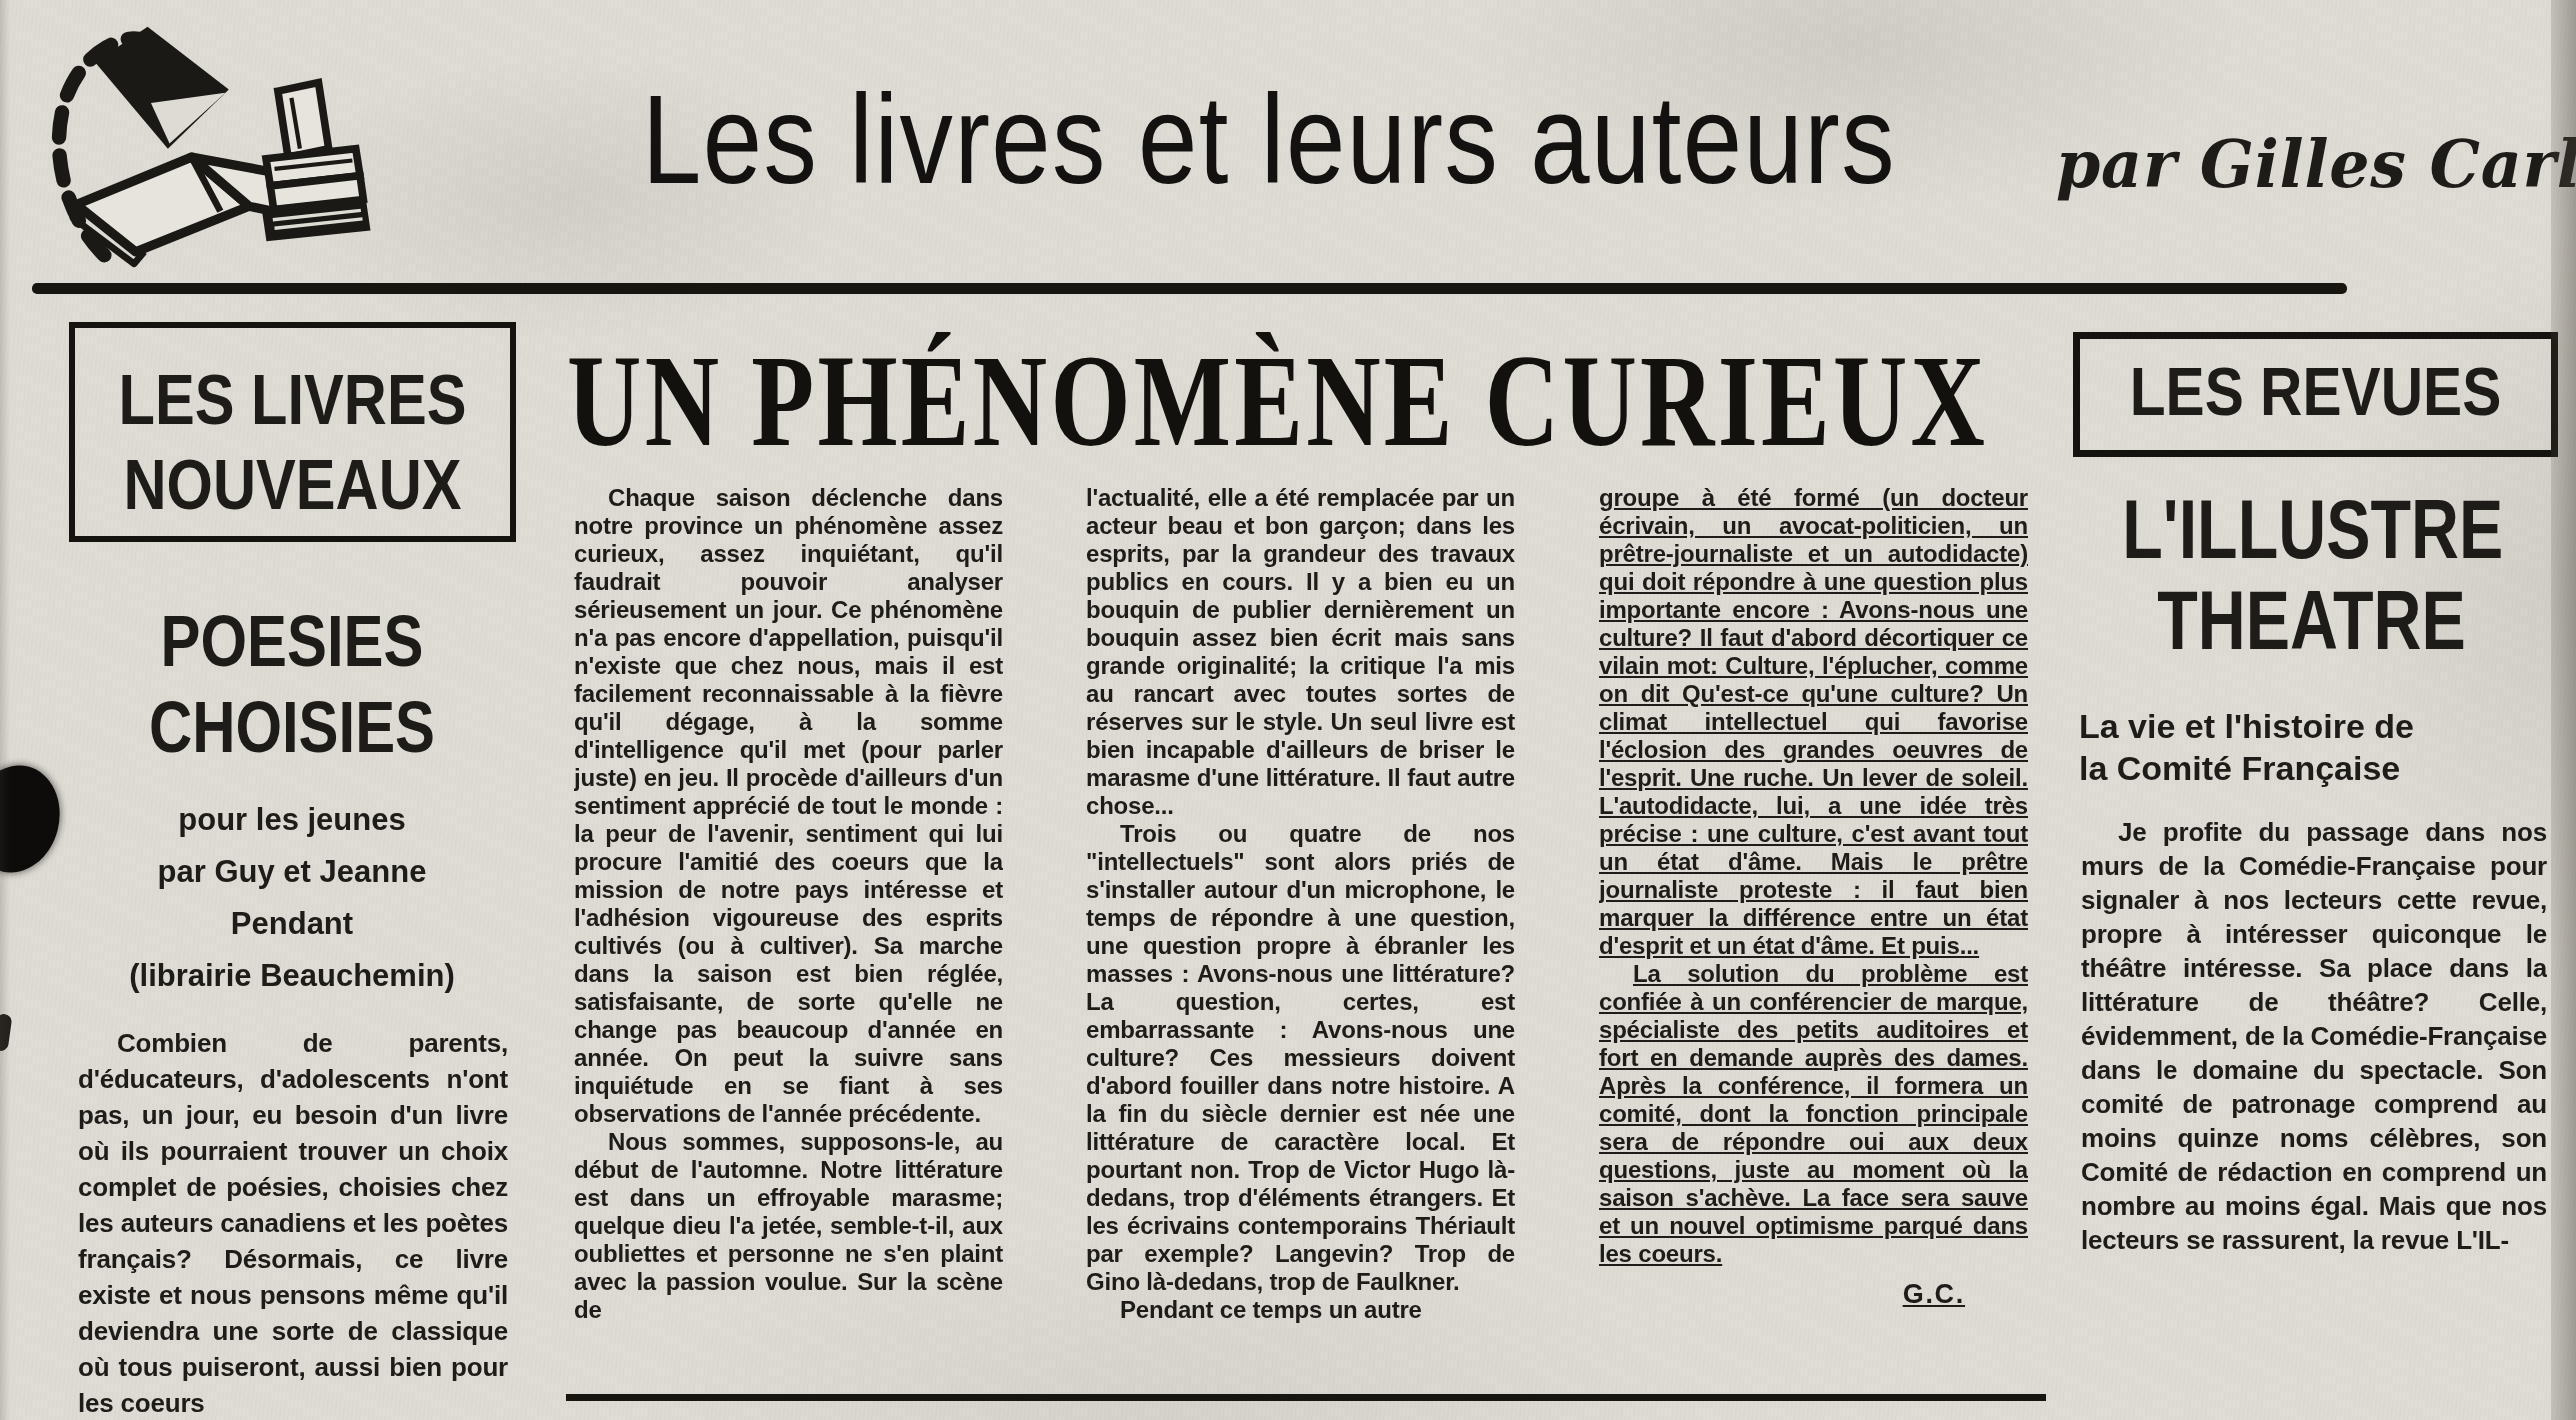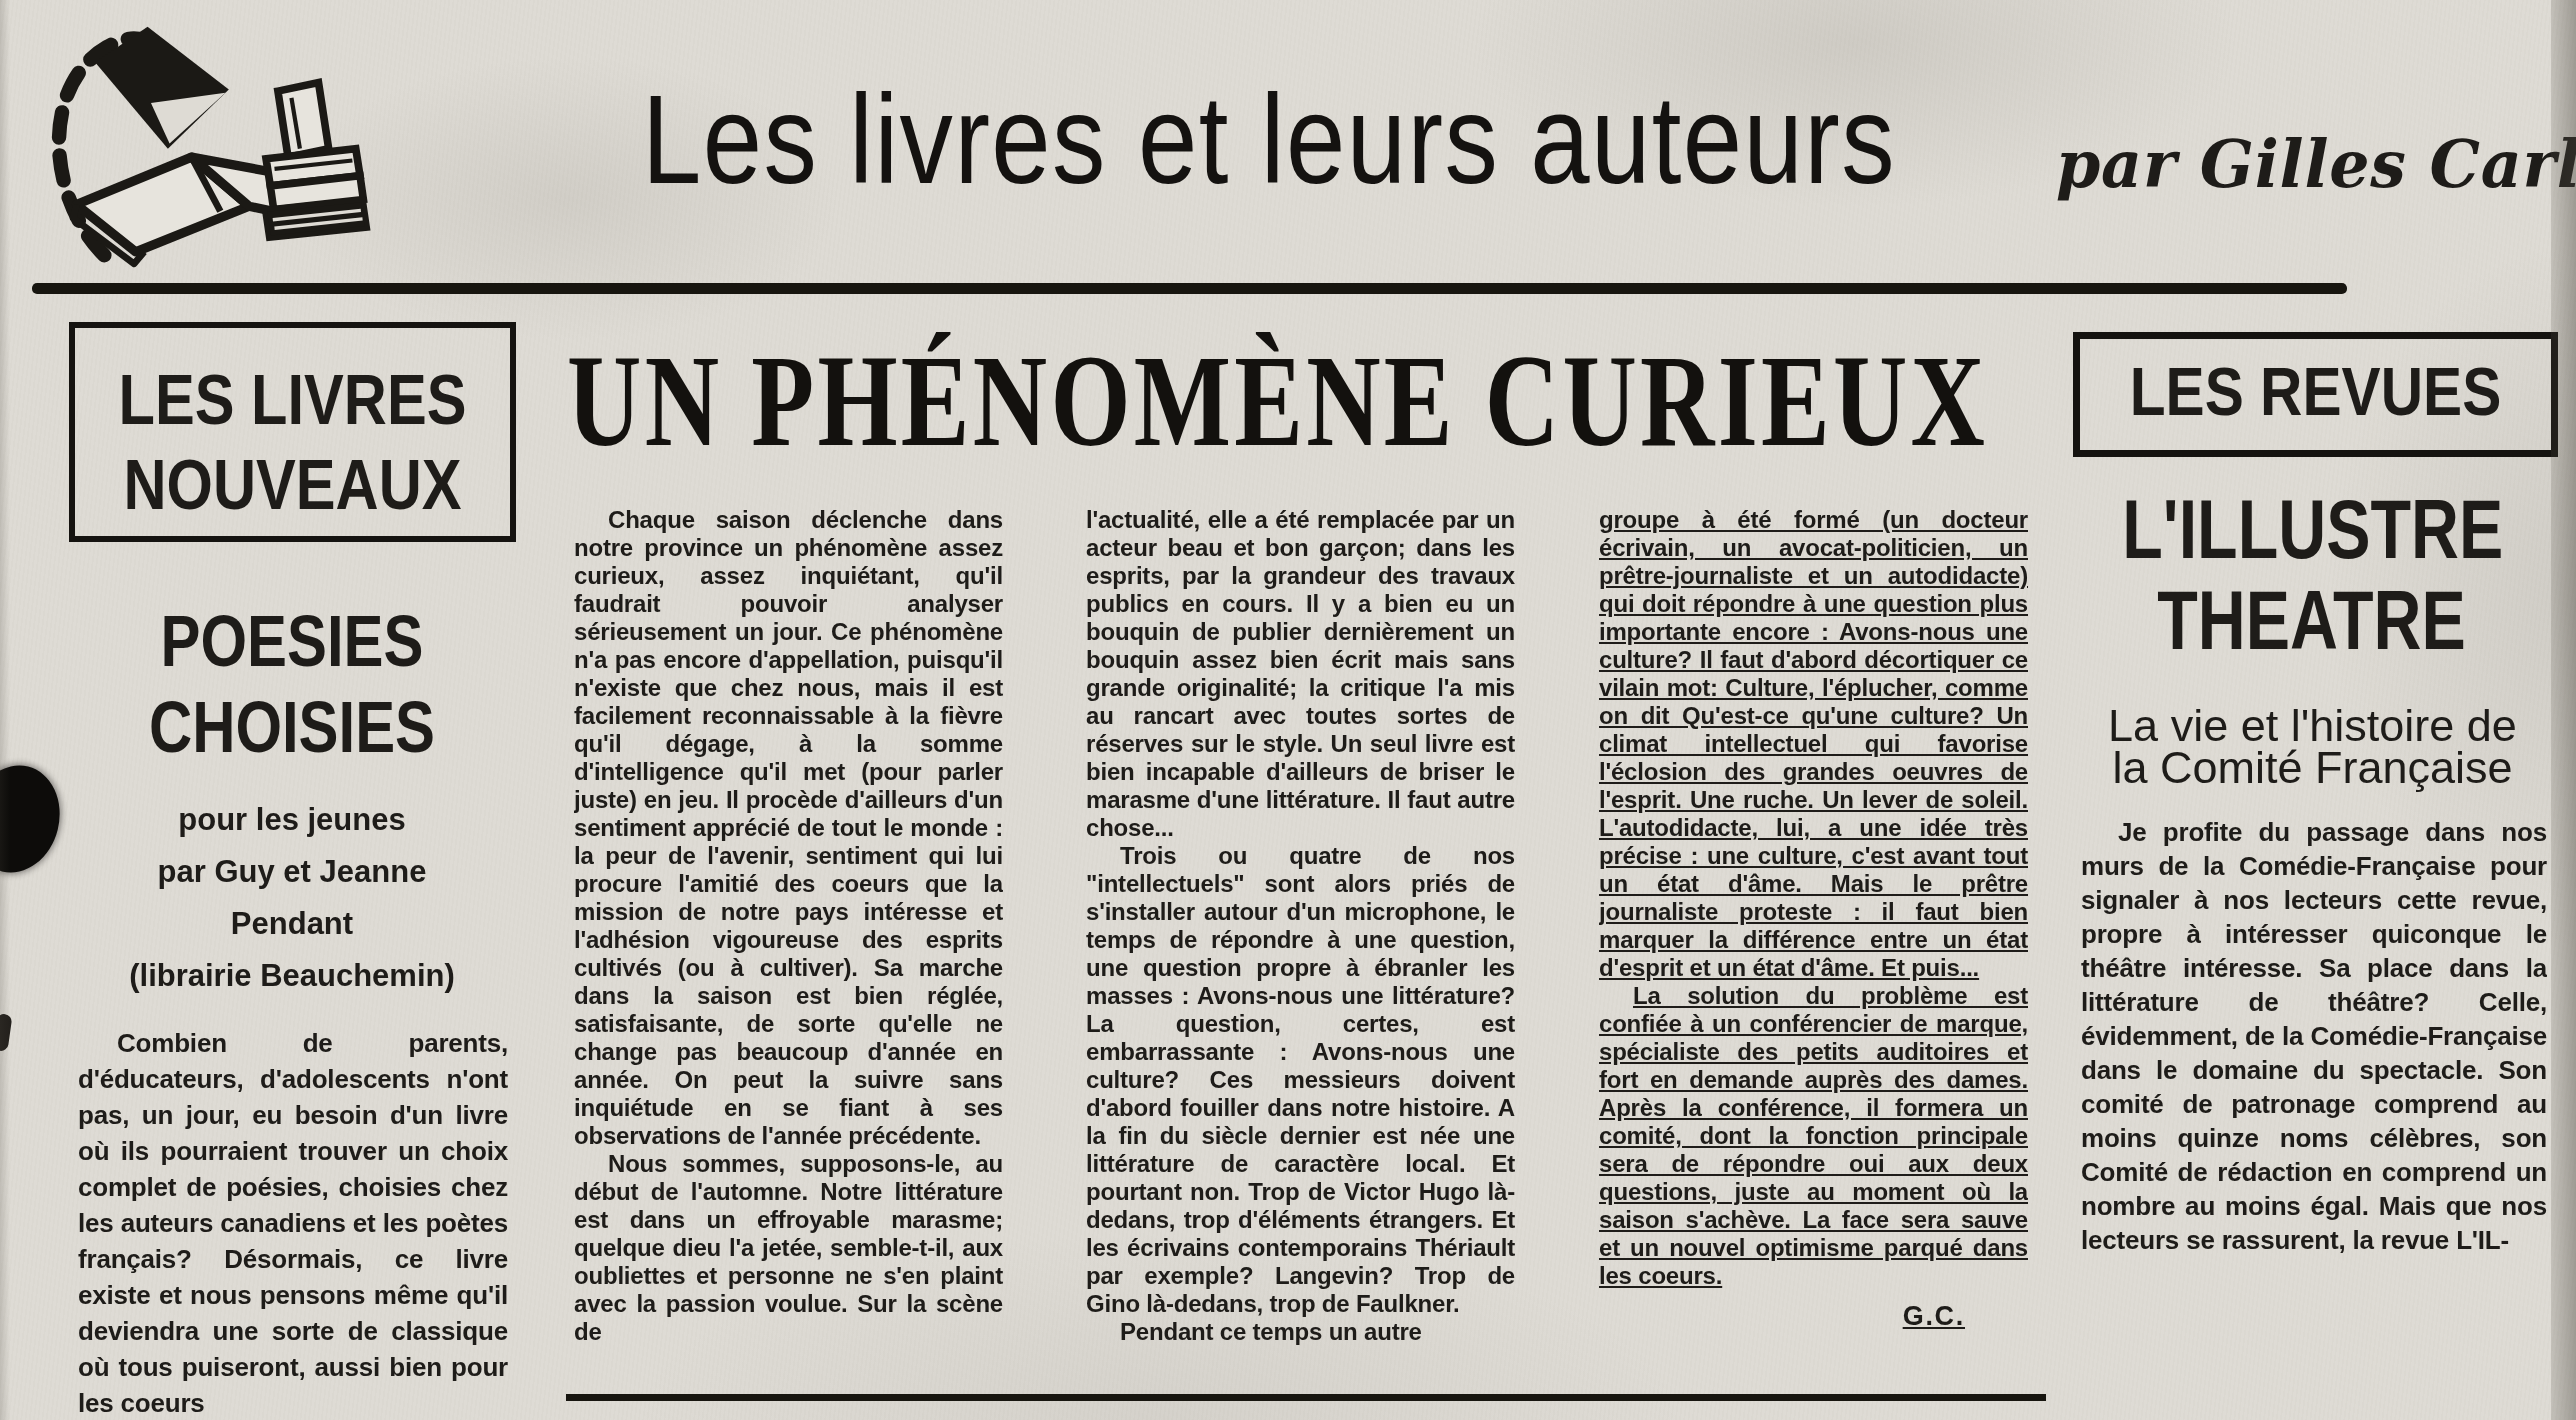--- a/index.html
+++ b/index.html
@@ -53,42 +53,42 @@
     transform:rotate(14deg);box-shadow:0 0 6.8px 1.7px rgba(13,12,10,.45);}
   .punch-mark{left:-5.1px;top:1014px;width:15.2px;height:37px;background:#23201c;border-radius:7.6px;transform:rotate(8deg);}
 
   
   .headline{
     left:567px;top:337px;
     font-family:"Liberation Serif", serif;font-weight:bold;
     font-size:132px;line-height:127px;letter-spacing:4.2px;white-space:nowrap;
     transform:scaleX(.78);transform-origin:left top;color:#13110e;
   }
-  .col{position:absolute;top:506px;width:429px;height:899px;overflow:hidden;
+  .col{position:absolute;top:484px;width:429px;height:899px;overflow:hidden;
     font-weight:bold;font-size:24px;line-height:28px;text-align:justify;letter-spacing:-0.2px;}
   .col p{margin:0;}
   .col p.indent{text-indent:34px;}
   .col-1{left:574px;}
   .col-2{left:1086px;}
   .col-3{left:1599px;text-decoration:underline;}
   .signature{margin-top:12px;text-align:right;padding-right:63px;font-size:27px;letter-spacing:1.7px;}
   .article-rule{left:566px;top:1394px;width:1480px;height:6.8px;background:#17150f;}
 
   
   .rs-box{
     left:2073px;top:332px;width:485px;height:125px;box-sizing:border-box;
     border:7.6px solid #151310;text-align:center;
   }
   .rs-box .box-rtext{display:block;font-weight:bold;font-size:69px;line-height:105px;white-space:nowrap;
     transform:scaleX(.85);transform-origin:center;}
   .rs-title{left:2075px;top:484px;width:473px;text-align:center;}
   .rs-title .rline{display:block;font-weight:bold;font-size:83px;line-height:91px;white-space:nowrap;
     transform:scaleX(.80);transform-origin:center;}
-  .rs-subtitle{left:2079px;top:705px;width:467px;text-align:center;font-weight:normal;
-    font-size:45px;line-height:42px;}
+  .rs-subtitle{left:2079px;top:705px;width:467px;text-align:left;font-weight:bold;
+    font-size:34px;line-height:42px;}
   .rs-subtitle span{display:block;}
   .rs-body{left:2081px;top:815px;width:466px;height:605px;overflow:hidden;
     font-weight:bold;font-size:26px;line-height:34px;text-align:justify;letter-spacing:-0.2px;}
   .rs-body p{margin:0;text-indent:37px;}
 
   .right-edge{left:2551px;top:0;width:25.4px;height:1420px;
     background:linear-gradient(to right, rgba(80,76,68,.18), rgba(70,66,58,.42));}
   .left-edge{left:0;top:0;width:10.2px;height:1420px;background:linear-gradient(to right, rgba(70,66,58,.20), transparent);}
 </style>
 </head>

